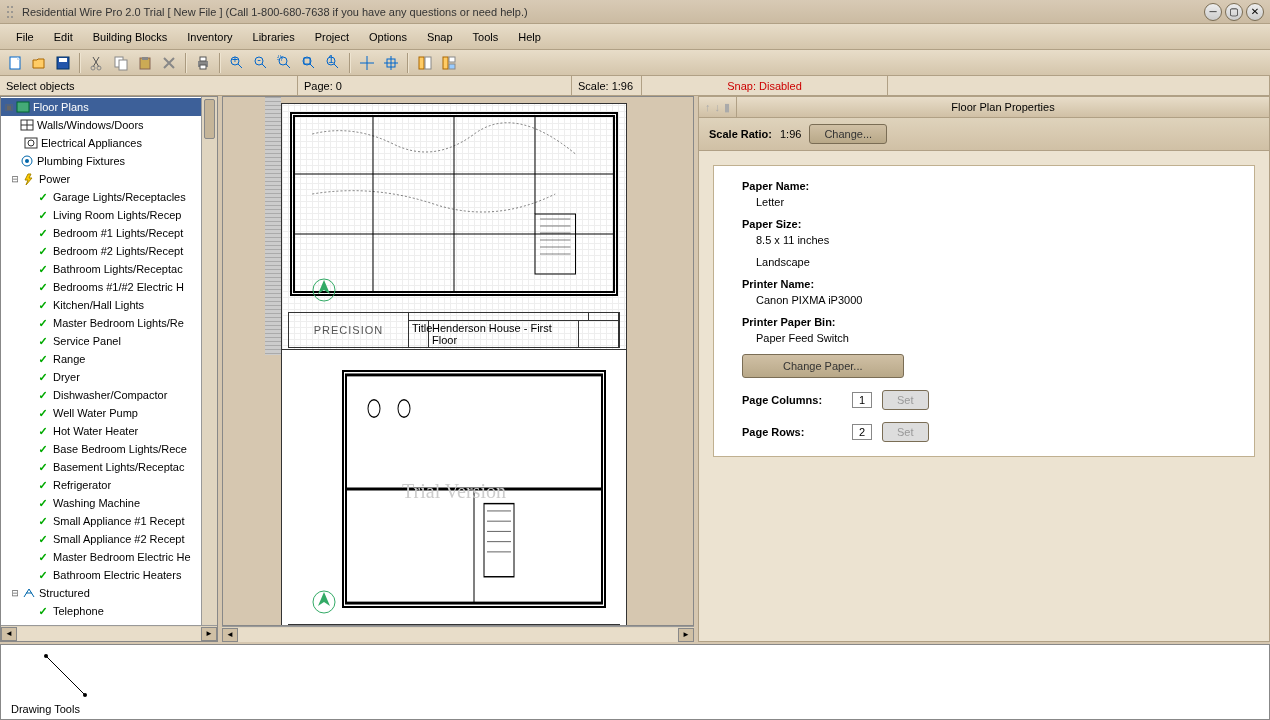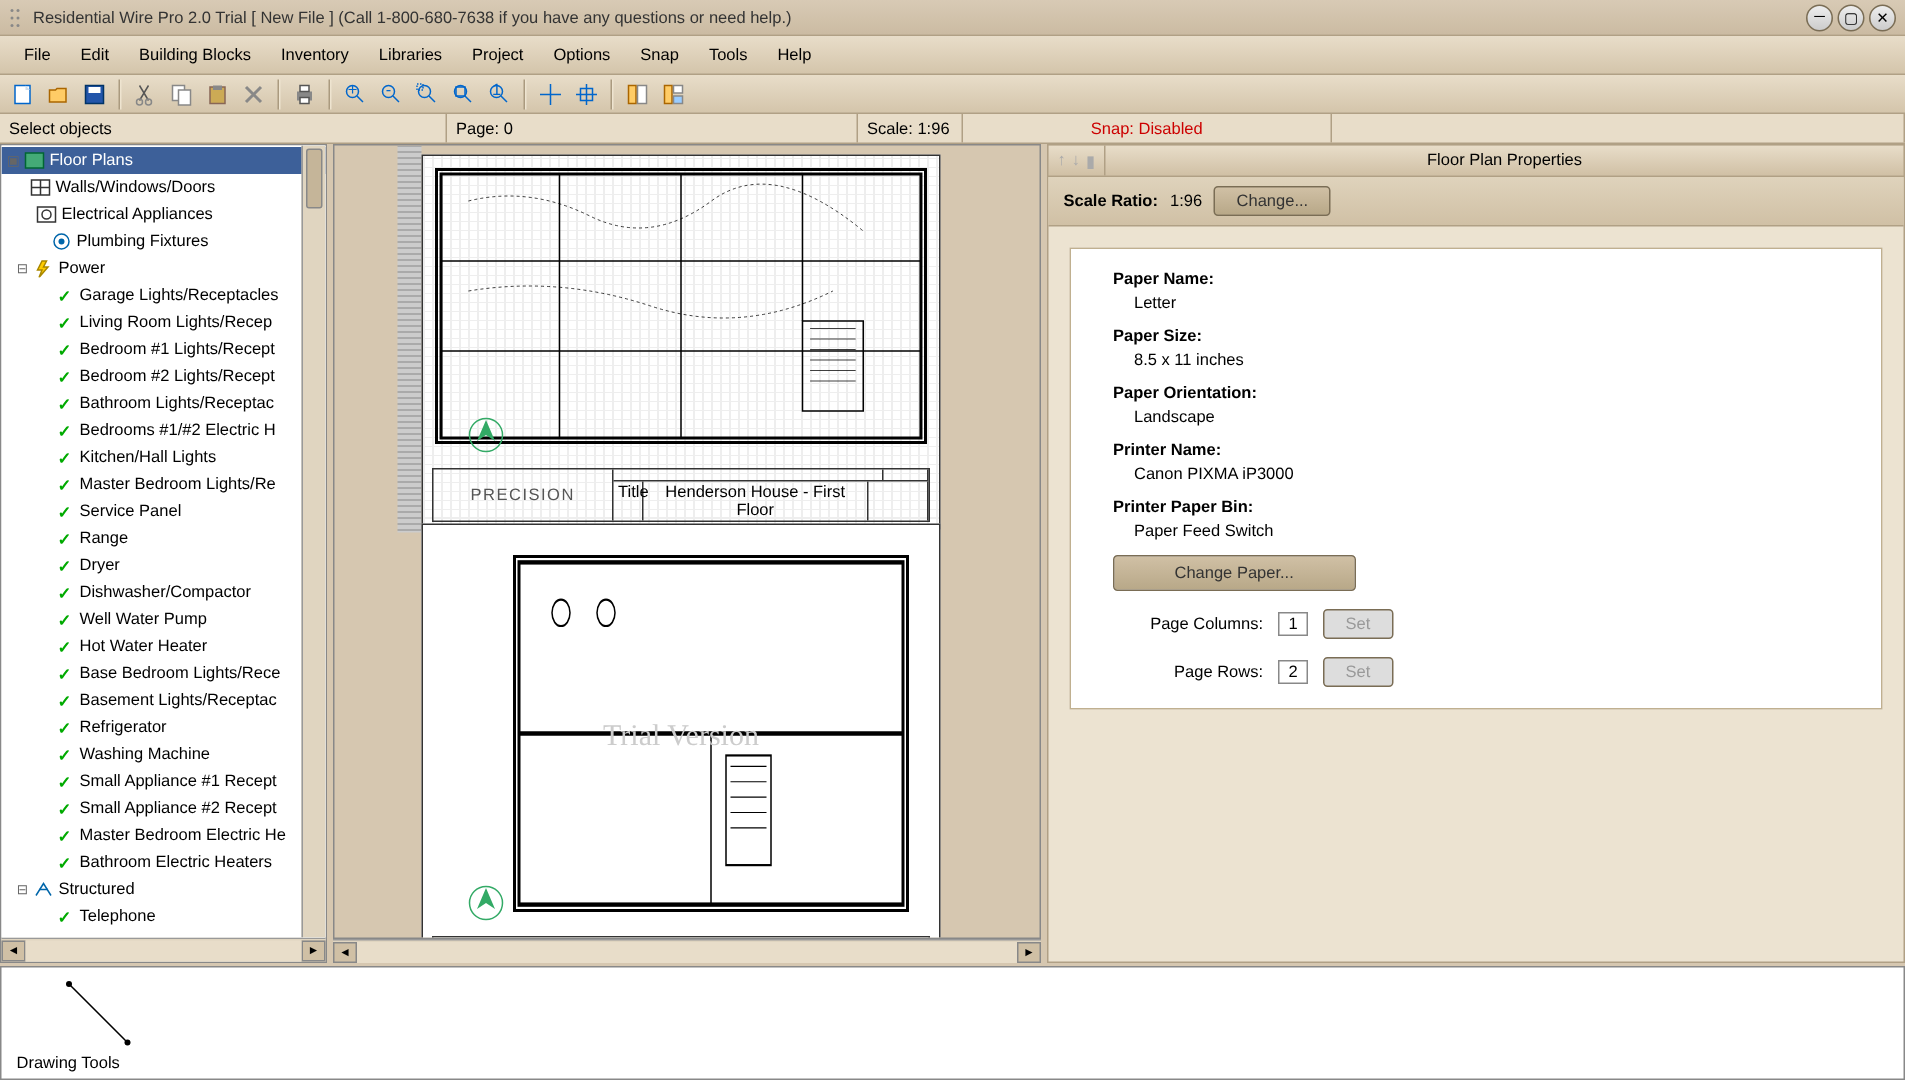--- a/index.html
+++ b/index.html
@@ -47,30 +47,30 @@
 .prop-row-bar { background: linear-gradient(#dfd3bc, #d0c0a5); padding: 6px 10px; border-bottom: 1px solid #b0a085; display: flex; align-items: center; gap: 8px; }
 .prop-section { background: #fff; margin: 14px; border: 1px solid #c0b090; padding: 14px 28px; }
 .prop-label { font-weight: bold; margin-top: 8px; }
 .prop-label:first-child { margin-top: 0; }
 .prop-value { margin: 4px 0 10px 14px; }
 .btn { background: linear-gradient(#d0c0a5, #b8a888); border: 1px solid #7a6d55; border-radius: 3px; padding: 3px 14px; cursor: pointer; color: #333; }
 .btn-wide { padding: 5px 40px; }
 .btn.disabled { color: #999; background: #ddd; }
 .input-sm { width: 20px; text-align: center; border: 1px solid #888; padding: 1px; }
 .grid-row { display: flex; align-items: center; gap: 10px; margin-top: 12px; }
-.grid-row .lbl { font-weight: normal; width: 100px; text-align: right; }
+.grid-row .lbl { font-weight: bold; width: 100px; }
 .bottom-panel { height: 76px; background: #fff; border: 1px solid #888; margin-top: 2px; padding: 4px 10px; position: relative; }
 .drawing-line { position: absolute; left: 40px; top: 6px; width: 50px; height: 50px; }
 svg { display: block; }
 .plan-grid { background-image: repeating-linear-gradient(0deg,#eee 0,#eee 1px,transparent 1px,transparent 6px), repeating-linear-gradient(90deg,#eee 0,#eee 1px,transparent 1px,transparent 6px); }
 .plan-walls { position:absolute; inset:8px 8px 56px 8px; border:2px solid #000; }
 .plan-titleblock { position:absolute; left:6px; right:6px; bottom:4px; height:36px; border:1px solid #333; display:flex; }
 .plan-logo { width:120px; border-right:1px solid #333; display:flex; align-items:center; justify-content:center; font-family:Impact,sans-serif; font-size:13px; letter-spacing:1px; color:#555; flex-direction:column; }
 .plan-tb-rest { flex:1; display:flex; flex-direction:column; }
-.plan-tb-row { flex:1; border-bottom:1px solid #333; display:flex; font-size:6px;text-align:center; }
+.plan-tb-row { flex:1; border-bottom:1px solid #333; display:flex; font-size:6px; }
 .plan-tb-cell { border-right:1px solid #333; padding:1px 3px; }
 .north { position:absolute; left:30px; bottom:50px; width:24px; height:24px; }
 .watermark { position:absolute; left:50%; top:45%; transform:translate(-50%,-50%); font-size:20px; color:#ccc; font-family:Georgia,serif; }
 </style>
 </head>
 <body>
 
 <div class="window">
   <div class="titlebar">
     <div class="titlebar-handle">
@@ -255,21 +255,21 @@
             </div>
           <div class="tree-row" style="padding-left:22px">
               <span class="tree-icon">
                 <svg width="14" height="12">
                   <rect x="1" y="1" width="12" height="10" fill="#fff" stroke="#333"></rect>
                   <circle cx="7" cy="6" r="3" fill="none" stroke="#333"></circle>
                 </svg>
               </span>
               <span>Electrical Appliances</span>
             </div>
-          <div class="tree-row" style="padding-left:32px">
+          <div class="tree-row" style="padding-left:18px">
               <span class="tree-icon">
                 <svg width="14" height="12">
                   <circle cx="7" cy="6" r="5" fill="#fff" stroke="#06a"></circle>
                   <circle cx="7" cy="6" r="2" fill="#06a"></circle>
                 </svg>
               </span>
               <span>Plumbing Fixtures</span>
             </div>
           <div class="tree-row" style="padding-left:8px">
               <span class="tree-exp">⊟</span>
@@ -508,21 +508,20 @@
         <div class="prop-row-bar">
           <span style="font-weight:bold">Scale Ratio:</span>
           <span>1:96</span>
           <button class="btn">Change...</button>
         </div>
         <div class="prop-section">
           <div class="prop-label">Paper Name:</div>
           <div class="prop-value">Letter</div>
           <div class="prop-label">Paper Size:</div>
           <div class="prop-value">8.5 x 11 inches</div>
-          <div class="prop-label">Paper Orientation:</div>
           <div class="prop-value">Landscape</div>
           <div class="prop-label">Printer Name:</div>
           <div class="prop-value">Canon PIXMA iP3000</div>
           <div class="prop-label">Printer Paper Bin:</div>
           <div class="prop-value">Paper Feed Switch</div>
           <button class="btn btn-wide">Change Paper...</button>
           <div class="grid-row">
             <span class="lbl">Page Columns:</span>
             <input class="input-sm" value="1" style="">
             <button class="btn disabled">Set</button>

